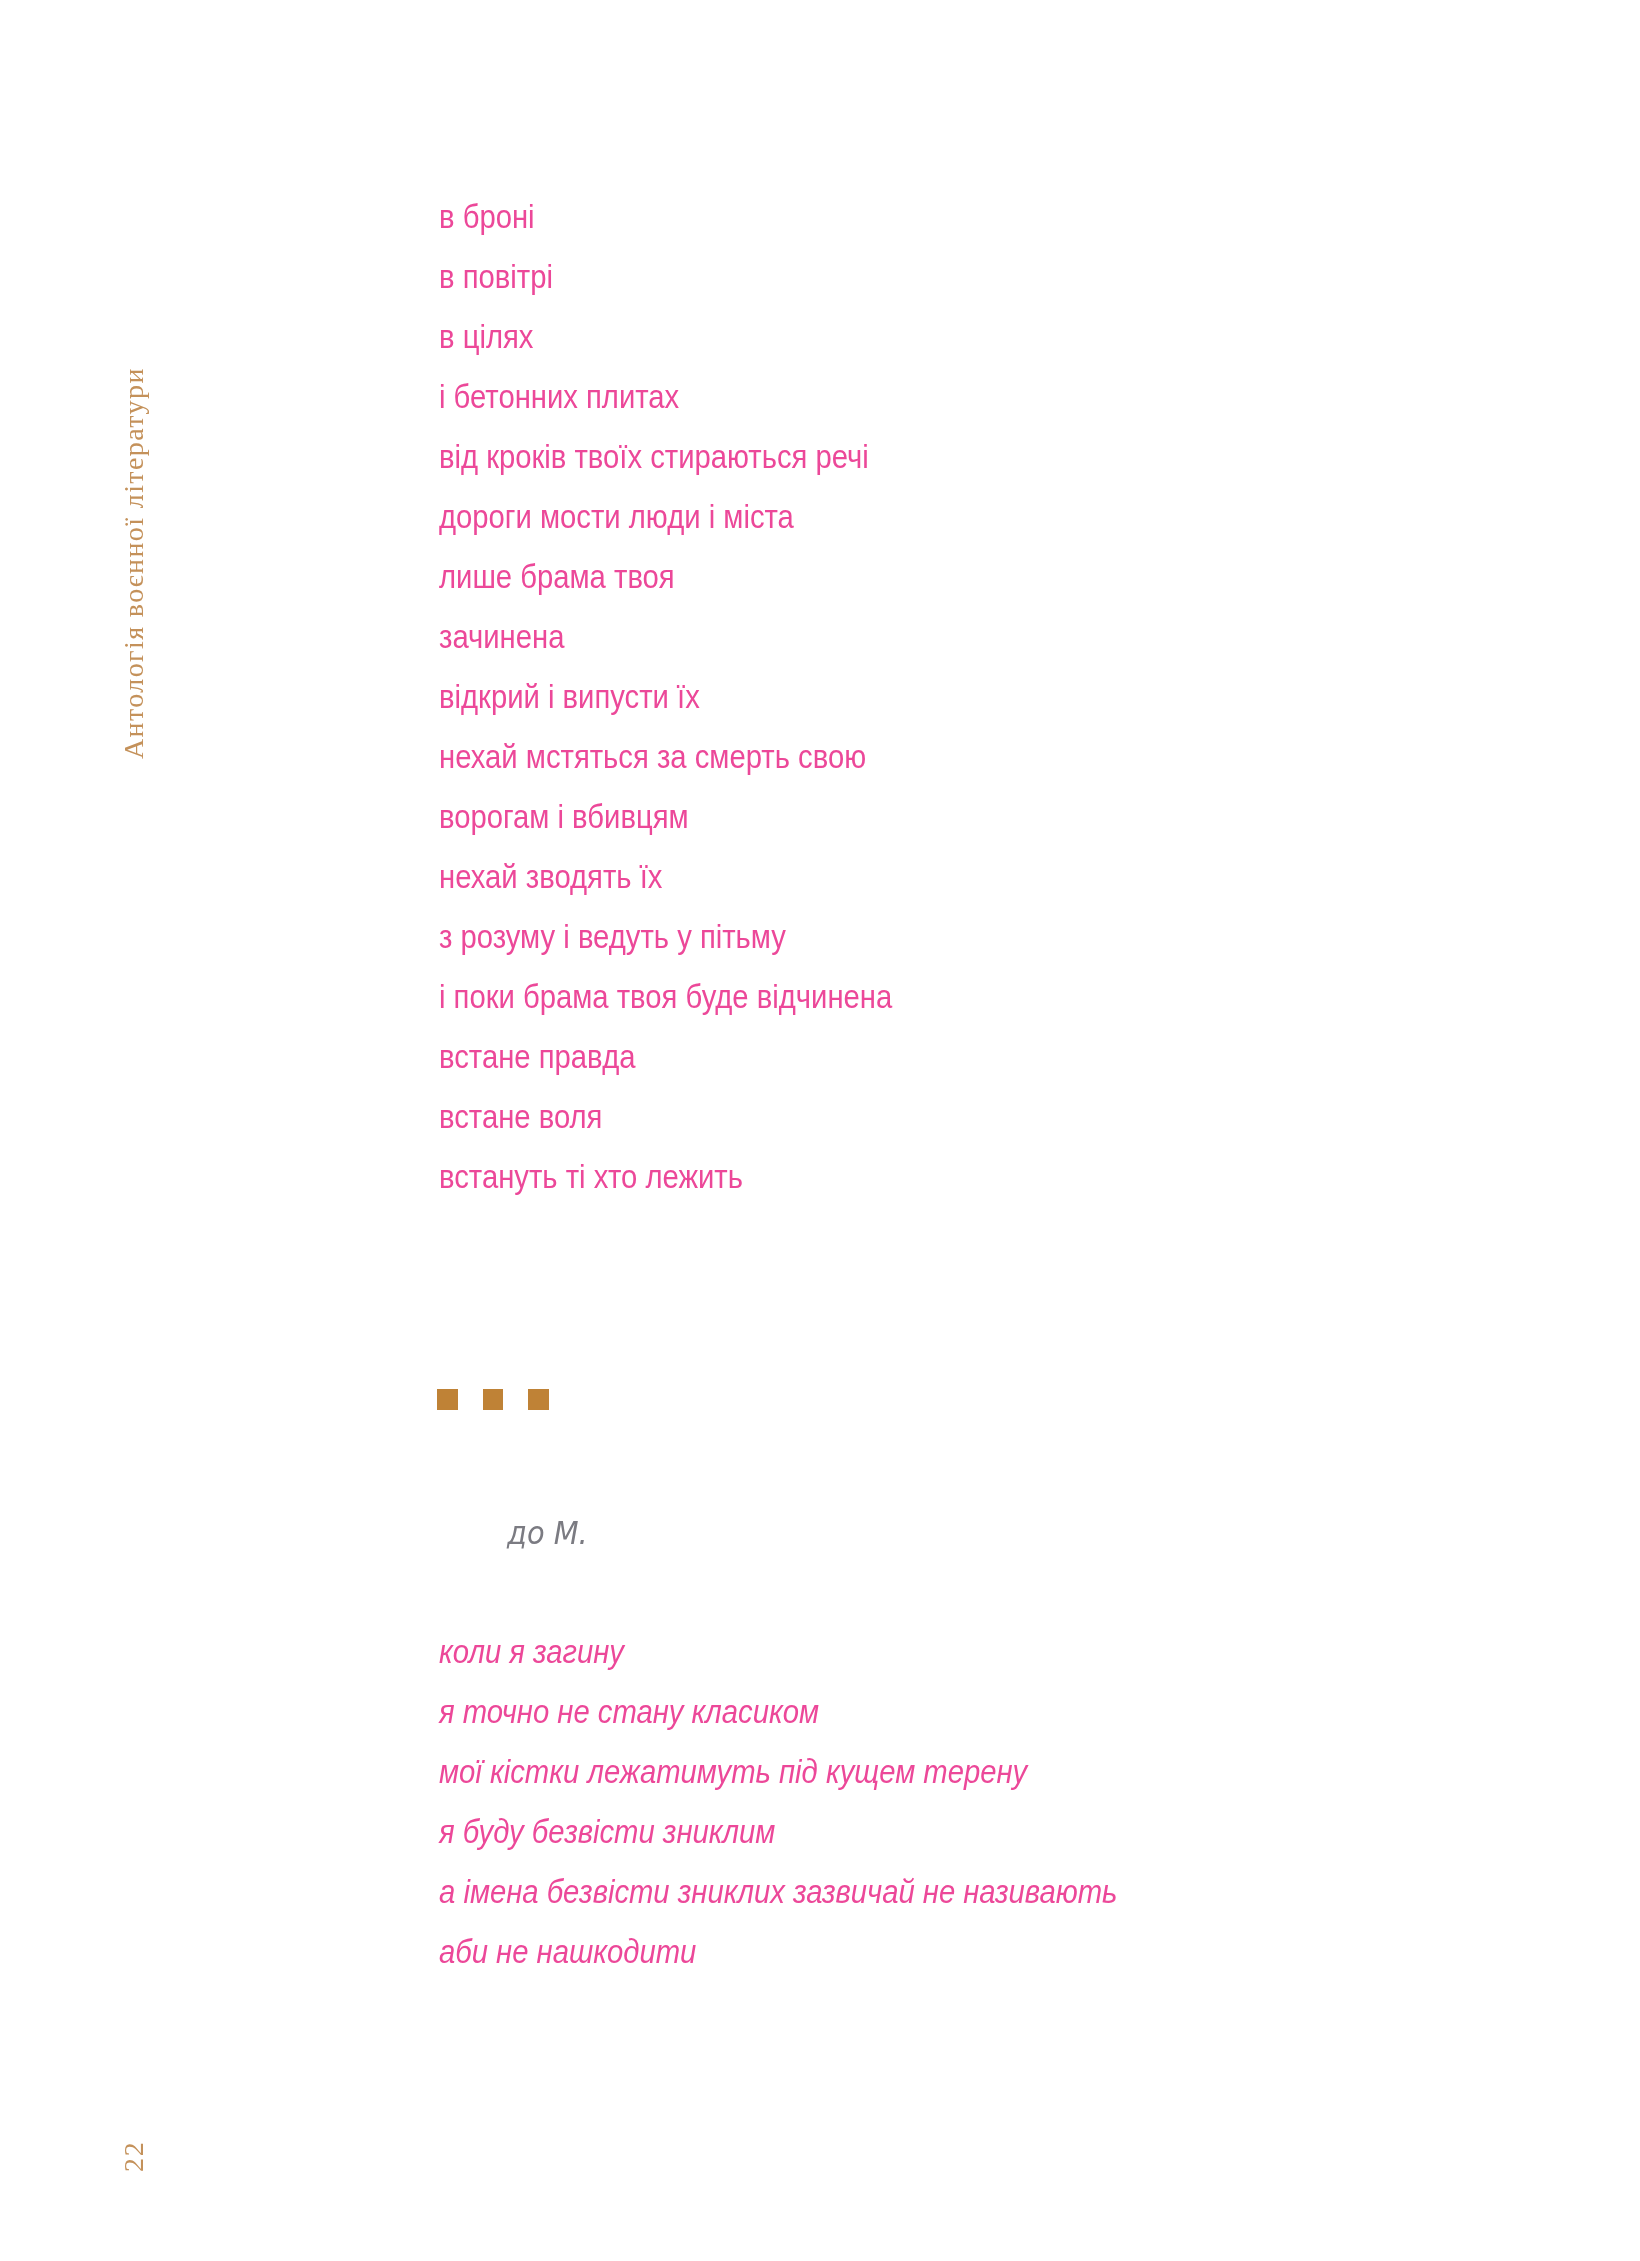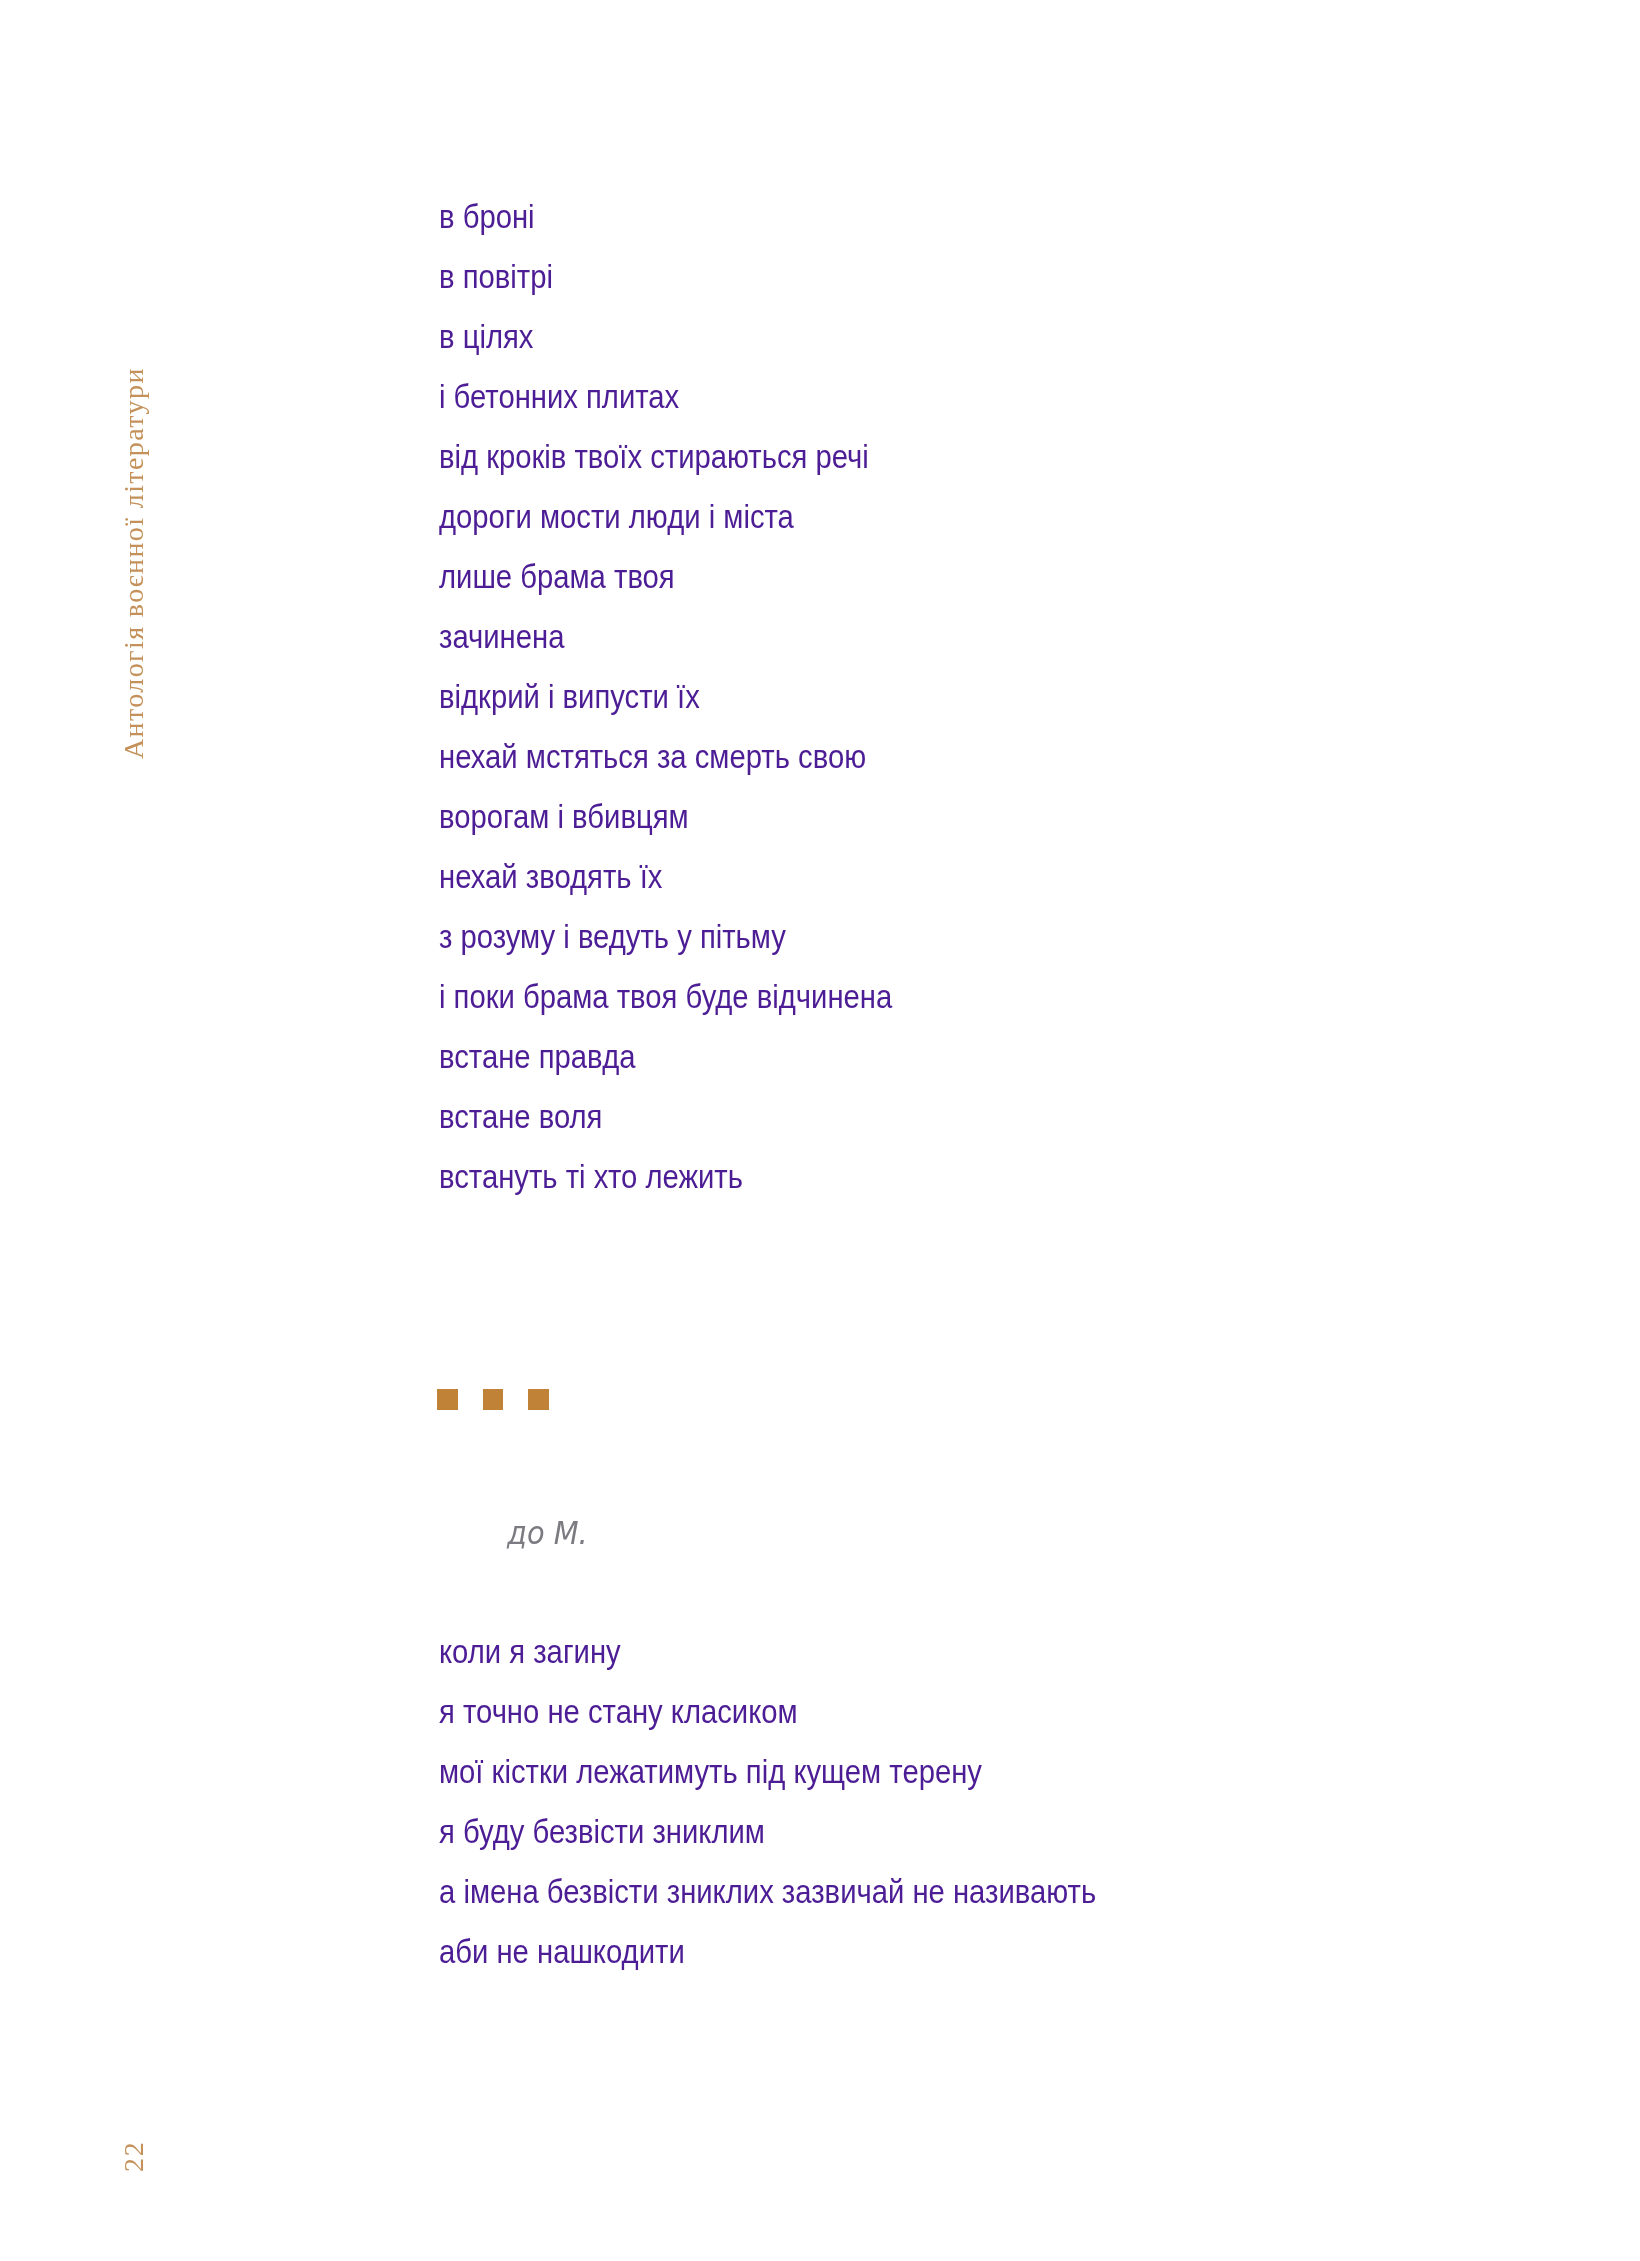--- a/index.html
+++ b/index.html
@@ -25,32 +25,32 @@
     font-size: 28px;
     letter-spacing: 1.7px;
     color: #c4915a;
     line-height: 1;
     white-space: nowrap;
   }
   .poem {
     position: absolute;
     left: 439px;
     font-family: "Liberation Sans", "DejaVu Sans", sans-serif;
-    color: #4c1d95;
+    color: #ec4899;
   }
   .poem .line {
     height: 60px;
     line-height: 60px;
     font-size: 34px;
     white-space: nowrap;
     transform: scaleX(0.86);
     transform-origin: 0 50%;
   }
   .poem-1 { top: 186px; }
-  .poem-2 { top: 1621px; }
+  .poem-2 { top: 1621px; font-style: italic; }
   .separator {
     position: absolute;
     left: 437px; top: 1389px;
     display: flex; gap: 25px;
   }
   .separator .sq { width: 20.5px; height: 20.5px; background: #bf8236; }
   .dedication {
     position: absolute;
     left: 507px; top: 1512px;
     font-family: "DejaVu Sans", "Liberation Sans", sans-serif;

